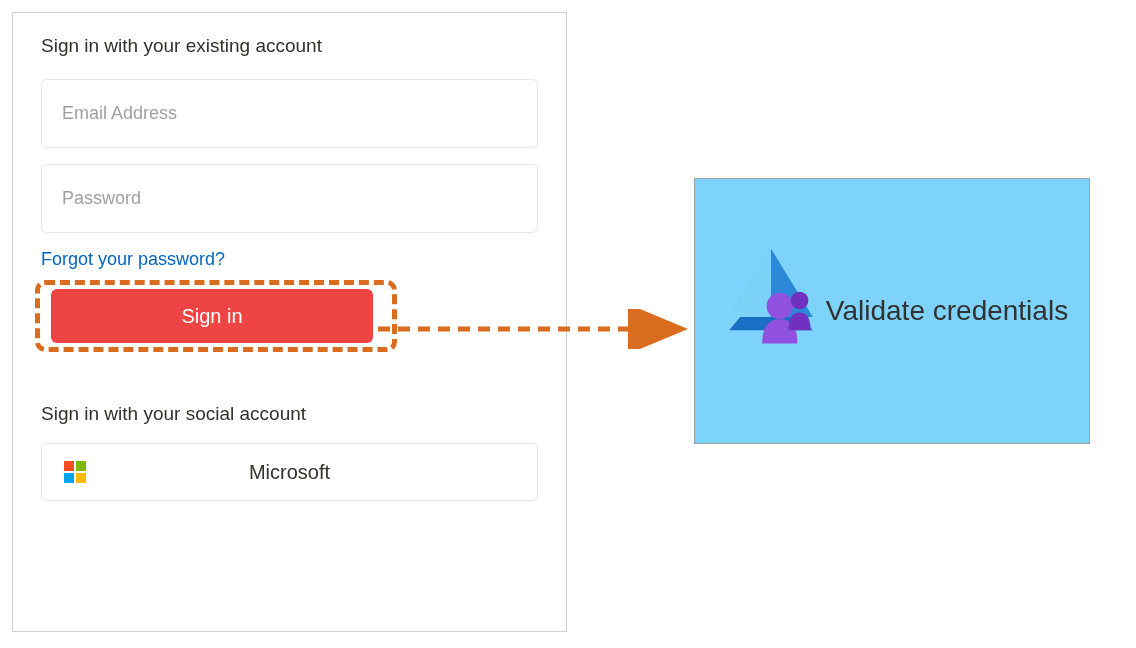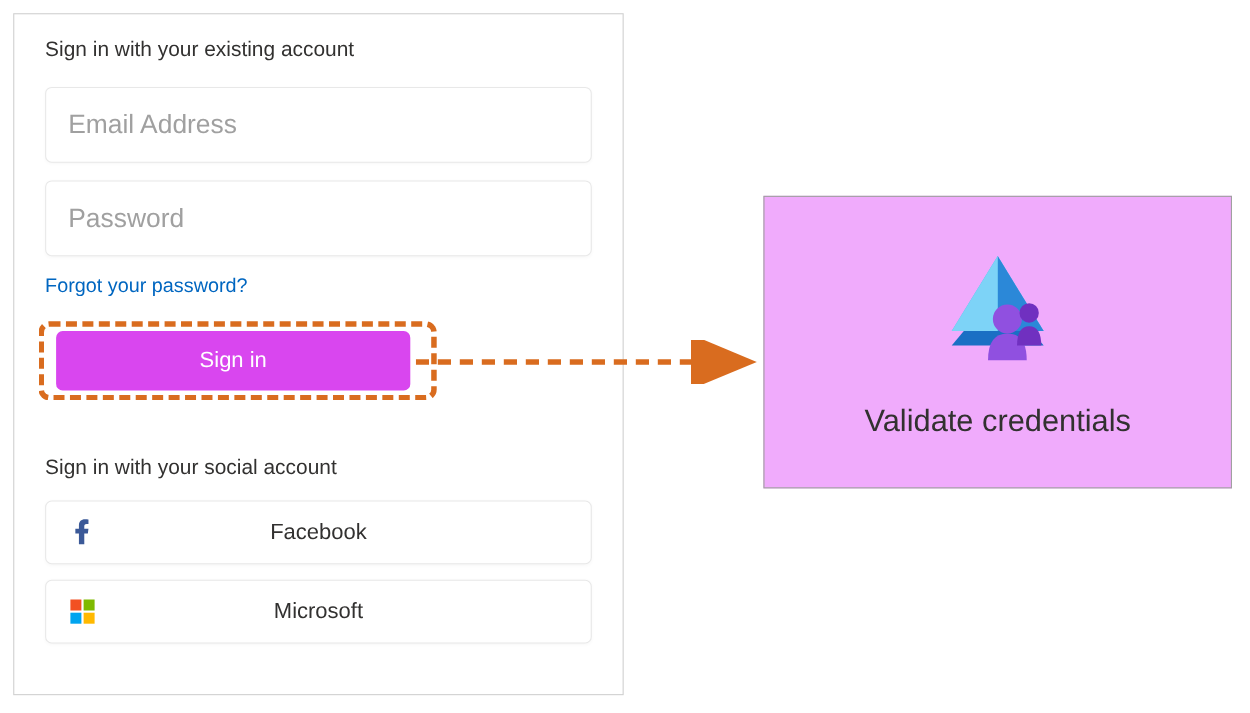--- a/index.html
+++ b/index.html
@@ -29,57 +29,57 @@
     .section-title.social {
       margin-top: 60px;
       margin-bottom: 18px;
     }
     .input-field {
       width: 100%;
       height: 69px;
       border: 1px solid #e8e8e8;
       border-radius: 6px;
       padding: 0 20px;
-      font-size: 24px;
+      font-size: 18px;
       color: #323130;
       margin-bottom: 16px;
       background: #ffffff;
       box-shadow: 0 1px 3px rgba(0,0,0,0.03);
       outline: none;
     }
     .input-field::placeholder {
       color: #a0a0a0;
     }
     .forgot-link {
       color: #0066c0;
       font-size: 18px;
       text-decoration: none;
       display: inline-block;
-      margin-bottom: 12px;
+      margin-bottom: 0px;
       cursor: pointer;
     }
     .highlight-wrapper {
       position: relative;
       margin-top: 16px;
       width: 350px;
     }
     .dashed-highlight {
       position: absolute;
       left: -6px;
       top: -6px;
       width: 362px;
       height: 72px;
       border: 5px dashed #d96c1f;
       border-radius: 10px;
       pointer-events: none;
     }
     .signin-button {
       width: 322px;
       height: 54px;
-      background: #d946ef;
+      background: #ef4444;
       color: #ffffff;
       border: none;
       border-radius: 6px;
       font-size: 20px;
       font-weight: 400;
       cursor: pointer;
       margin-left: 10px;
       margin-top: 3px;
     }
     .social-button {
@@ -106,26 +106,26 @@
       flex: 1;
       text-align: center;
       font-size: 20px;
       color: #323130;
       margin-left: -30px;
     }
     .validate-box {
       position: absolute;
       left: 694px;
       top: 178px;
-      width: 426px;
+      width: 396px;
       height: 266px;
       border: 1px solid #a0a0a0;
-      background: #f0abfc;
+      background: #7dd3fc;
       display: flex;
-      flex-direction: column;
+      flex-direction: row;
       align-items: center;
       justify-content: center;
     }
     .validate-icon {
       margin-bottom: 28px;
     }
     .validate-label {
       font-size: 28px;
       color: #323130;
       font-weight: 400;
@@ -150,28 +150,20 @@
 
   <a class="forgot-link">Forgot your password?</a>
 
   <div class="highlight-wrapper">
     <div class="dashed-highlight"></div>
     <button class="signin-button">Sign in</button>
   </div>
 
   <div class="section-title social">Sign in with your social account</div>
 
-  <div class="social-button">
-    <span class="social-icon-slot">
-      <svg width="26" height="26" viewBox="0 0 24 24">
-        <path fill="#3b5998" d="M13.5 22V13h3l.5-4h-3.5V7c0-1.1.3-2 2-2H17V1.2C16.6 1.1 15.4 1 14 1c-3 0-5 1.8-5 5.2V9H6v4h3v9h4.5z"></path>
-      </svg>
-    </span>
-    <span class="social-label">Facebook</span>
-  </div>
 
   <div class="social-button">
     <span class="social-icon-slot">
       <svg width="24" height="24" viewBox="0 0 24 24">
         <rect x="1" y="1" width="10" height="10" fill="#f25022"></rect>
         <rect x="13" y="1" width="10" height="10" fill="#7fba00"></rect>
         <rect x="1" y="13" width="10" height="10" fill="#00a4ef"></rect>
         <rect x="13" y="13" width="10" height="10" fill="#ffb900"></rect>
       </svg>
     </span>

